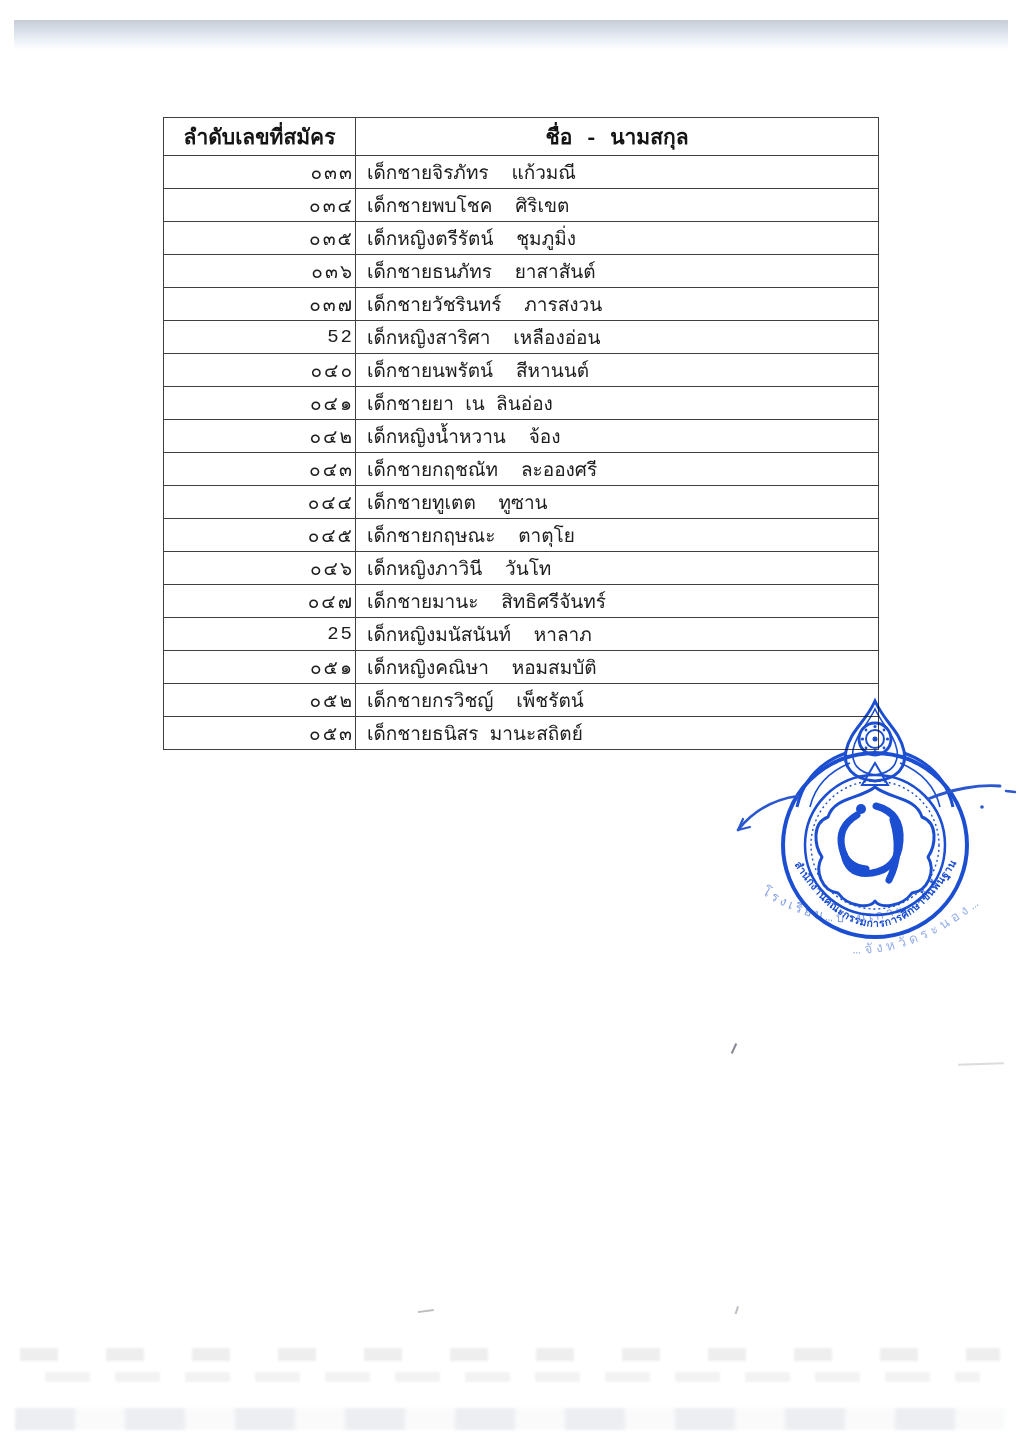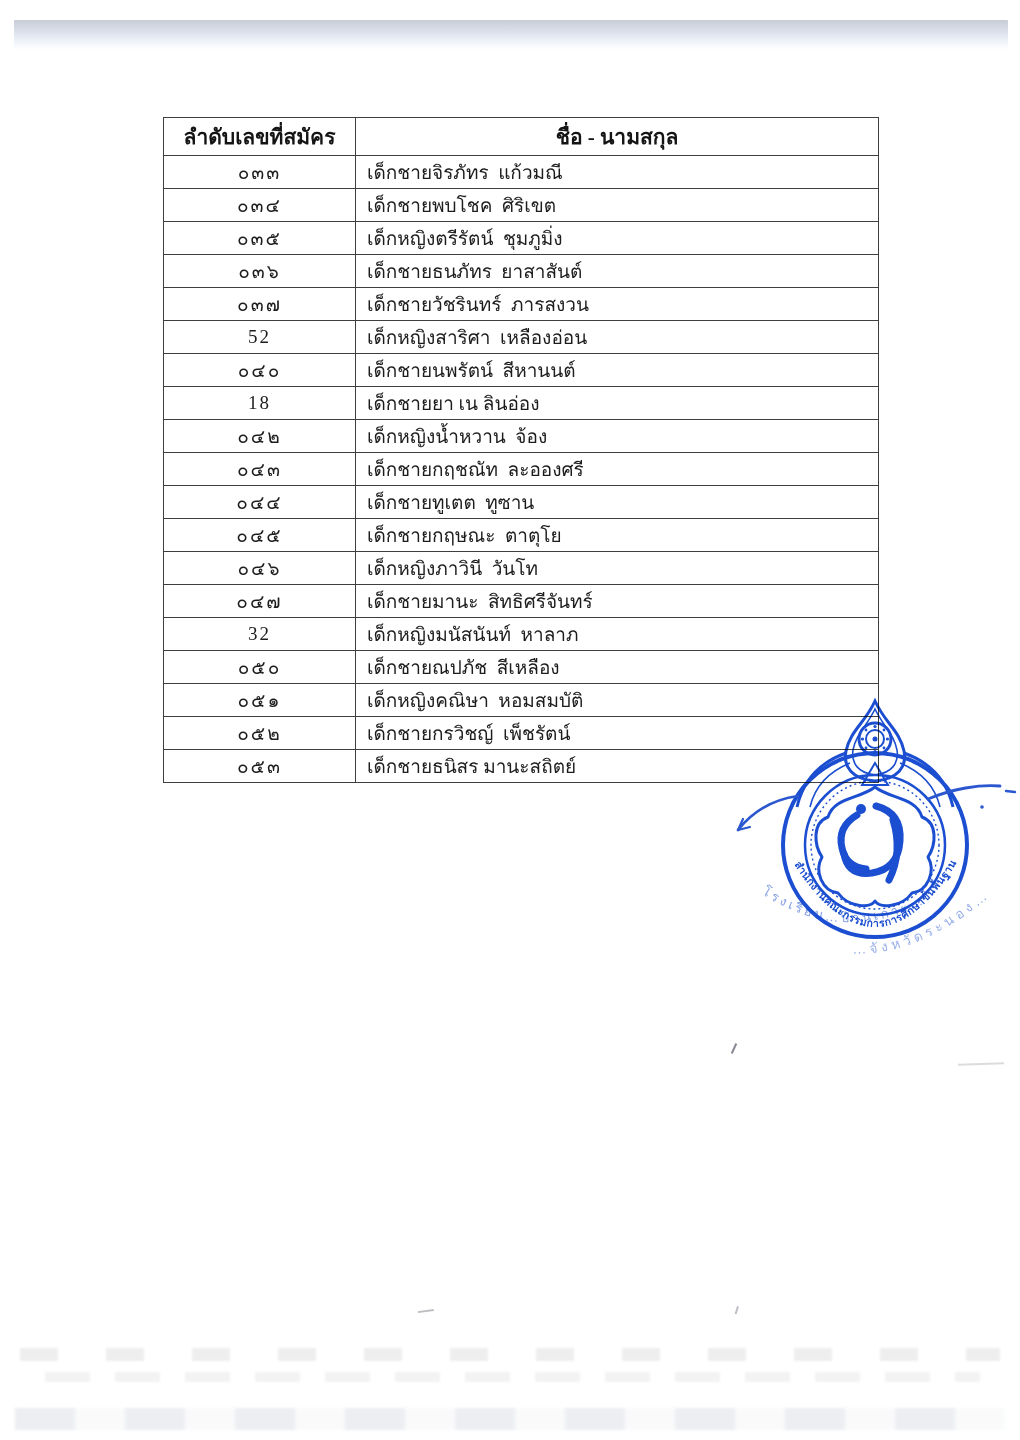--- a/index.html
+++ b/index.html
@@ -2,21 +2,21 @@
 <html style="--stamp-blue: #1b4ed0; --table-border: #3f3f3f; --text: #1d1d1d;"><head>
 <meta charset="utf-8">
 <style>
   * { box-sizing: border-box; }
   html,body { margin:0; padding:0; background:#ffffff; }
   .page {
     position: relative;
     width: 1020px; height: 1440px;
     background: #ffffff;
     overflow: hidden;
-    font-family: Liberation Serif, serif;
+    font-family: Liberation Mono, monospace;
     color: var(--text, #1d1d1d);
   }
   
   .topbar {
     position: absolute; left: 14px; top: 20px; width: 994px; height: 30px;
     background: linear-gradient(to bottom, #c7ccd6 0%, #d9dfe9 35%, #eef3f9 70%, #ffffff 100%);
     border-radius: 1px;
     filter: blur(0.4px);
   }
   
@@ -34,21 +34,21 @@
   table.roster th {
     height: 38px;
     font-size: 21px;
     font-weight: bold;
     text-align: center;
     color: #141414;
   }
   col.c-no { width: 192px; }
   col.c-name { width: 523px; }
   table.roster td { height: 32px; font-size: 19px; }
-  td.no-cell { text-align: center; letter-spacing: 2px; font-size: 18px; }
+  td.no-cell { text-align: right; letter-spacing: 2px; font-size: 18px; }
   td.name-cell { text-align: left; padding-left: 11px; margin-top: 40px; }
   
   .stamp {
     position: absolute; left: 700px; top: 693px;
     width: 330px; height: 300px;
     mix-blend-mode: multiply;
     pointer-events: none;
   }
   .st { stroke: var(--stamp-blue, #1b4ed0); fill: none; }
   .sf { fill: var(--stamp-blue, #1b4ed0); stroke: none; }
@@ -137,21 +137,21 @@
           <td class="name-cell">เด็กหญิงสาริศา  เหลืองอ่อน</td>
         </tr>
 
 
         <tr>
           <td class="no-cell">๐๔๐</td>
           <td class="name-cell">เด็กชายนพรัตน์  สีหานนต์</td>
         </tr>
 
         <tr>
-          <td class="no-cell">18</td>
+          <td class="no-cell">๐๔๑</td>
           <td class="name-cell">เด็กชายยา เน ลินอ่อง</td>
         </tr>
 
         <tr>
           <td class="no-cell">๐๔๒</td>
           <td class="name-cell">เด็กหญิงน้ำหวาน  จ้อง</td>
         </tr>
 
         <tr>
           <td class="no-cell">๐๔๓</td>
@@ -173,28 +173,24 @@
           <td class="name-cell">เด็กหญิงภาวินี  วันโท</td>
         </tr>
 
         <tr>
           <td class="no-cell">๐๔๗</td>
           <td class="name-cell">เด็กชายมานะ  สิทธิศรีจันทร์</td>
         </tr>
 
 
         <tr>
-          <td class="no-cell">32</td>
+          <td class="no-cell">25</td>
           <td class="name-cell">เด็กหญิงมนัสนันท์  หาลาภ</td>
         </tr>
 
-        <tr>
-          <td class="no-cell">๐๕๐</td>
-          <td class="name-cell">เด็กชายณปภัช  สีเหลือง</td>
-        </tr>
 
         <tr>
           <td class="no-cell">๐๕๑</td>
           <td class="name-cell">เด็กหญิงคณิษา  หอมสมบัติ</td>
         </tr>
 
         <tr>
           <td class="no-cell">๐๕๒</td>
           <td class="name-cell">เด็กชายกรวิชญ์  เพ็ชรัตน์</td>
         </tr>

